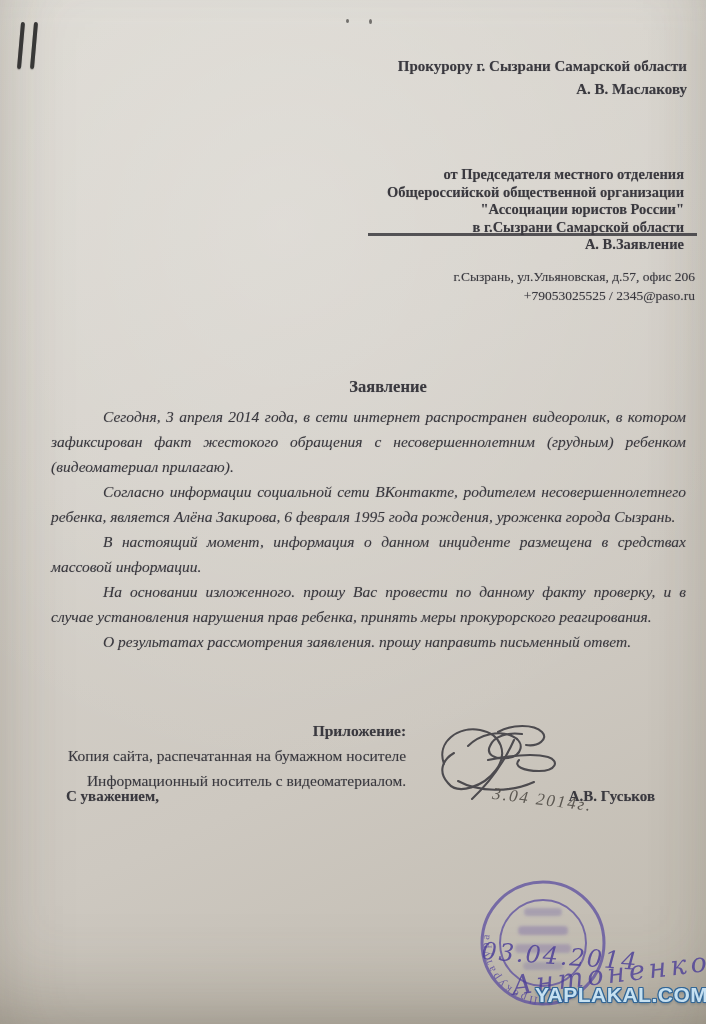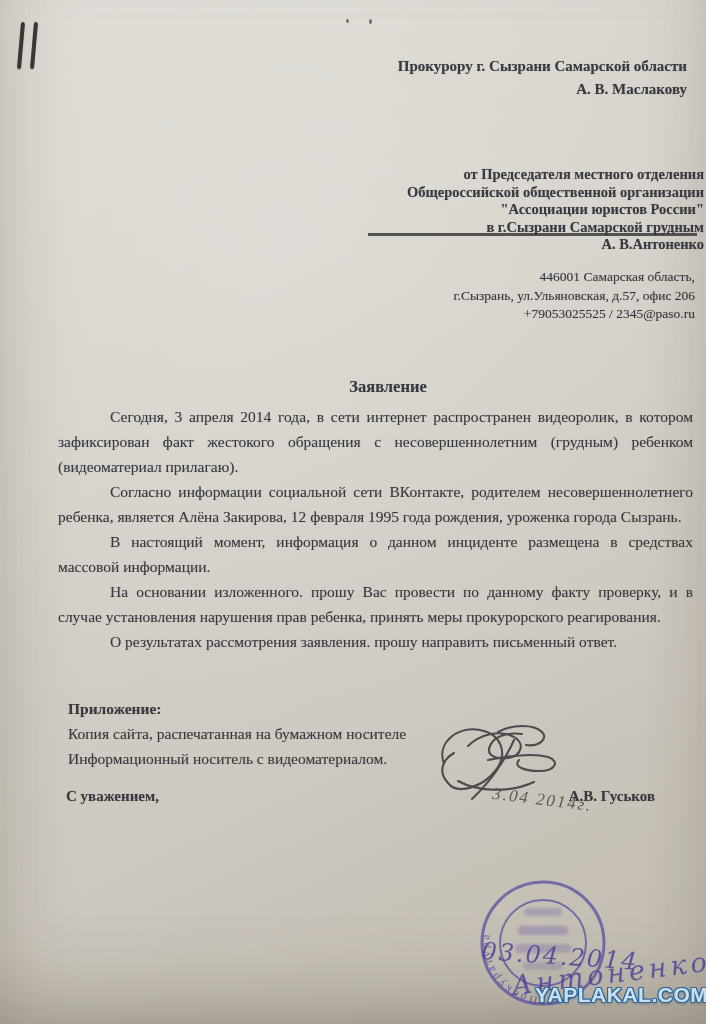--- a/index.html
+++ b/index.html
@@ -15,27 +15,27 @@
       inset 55px 0 90px -70px rgba(80,70,52,.22),
       inset -40px 0 80px -65px rgba(80,70,52,.25),
       inset 0 25px 60px -40px rgba(255,255,255,.30);
   }
   .typed{text-shadow:0 0 1px rgba(58,57,63,.35);margin-top:32px;}
   .abs{position:absolute;}
   .staple{position:absolute;width:4px;height:47px;background:#232323;border-radius:2px;
           transform:rotate(5deg);box-shadow:0 1px 1px rgba(0,0,0,.3);opacity:.88;}
   .speck{position:absolute;background:#4d4b48;border-radius:50%;opacity:.75;}
   .recipient{top:23px;right:19px;text-align:right;font-weight:bold;font-size:15px;line-height:23px;}
-  .sender{top:134px;right:2px;text-align:right;font-weight:bold;font-size:14.5px;line-height:17.5px;}
+  .sender{top:134px;right:22px;text-align:right;font-weight:bold;font-size:14.5px;line-height:17.5px;}
   .rule{top:233px;left:368px;width:329px;height:3px;background:#3b3a3e;opacity:.85;}
   .contact{top:236px;right:11px;text-align:right;font-size:13.5px;line-height:18.5px;}
   .title{top:345px;left:83px;width:610px;text-align:center;font-weight:bold;font-size:16.5px;}
-  .bodytext{top:372px;left:58px;width:635px;font-size:15.5px;line-height:25px;text-align:justify;}
+  .bodytext{top:372px;left:51px;width:635px;font-size:15.5px;line-height:25px;text-align:justify;font-style:italic;}
   .bodytext p{margin:0;text-indent:52px;}
-  .attachments{top:664px;left:68px;font-size:15.5px;line-height:25px;}
+  .attachments{top:686px;left:68px;font-size:15.5px;line-height:25px;text-align:right;}
   .att-head{font-weight:bold;}
   .closing{top:756px;left:66px;font-weight:bold;font-size:15px;}
   .signatory{top:756px;right:51px;font-weight:bold;font-size:15px;}
   .sig-svg{left:428px;top:720px;}
   .hand-date{left:492px;top:790px;font-style:italic;font-size:17px;letter-spacing:2px;
              color:#514d47;transform:rotate(7deg);opacity:.9;}
   .stamp-svg{left:468px;top:868px;}
   .stamp-hand-svg{left:455px;top:895px;}
   .stc{fill:none;}
   .watermark{
@@ -59,37 +59,36 @@
 
   <div class="abs recipient typed">
     <div>Прокурору г. Сызрани Самарской области</div>
     <div>А. В. Маслакову</div>
   </div>
 
   <div class="abs sender typed">
     <div>от Председателя местного отделения</div>
     <div>Общероссийской общественной организации</div>
     <div>"Ассоциации юристов России"</div>
-    <div>в г.Сызрани Самарской грудным</div>
-    <div>А. В.Антоненко</div>
+    <div>в г.Сызрани Самарской области</div>
+    <div>А. В.Заявление</div>
   </div>
 
   <div class="abs rule"></div>
 
   <div class="abs contact typed">
-    <div>446001 Самарская область,</div>
     <div>г.Сызрань, ул.Ульяновская, д.57, офис 206</div>
     <div>+79053025525 / 2345@paso.ru</div>
   </div>
 
   <div class="abs title typed">Заявление</div>
 
   <div class="abs bodytext typed">
     <p>Сегодня, 3 апреля 2014 года, в сети интернет распространен видеоролик, в котором зафиксирован факт жестокого обращения с несовершеннолетним (грудным) ребенком (видеоматериал прилагаю).</p>
-    <p>Согласно информации социальной сети ВКонтакте, родителем несовершеннолетнего ребенка, является Алёна Закирова, 12 февраля 1995 года рождения, уроженка города Сызрань.</p>
+    <p>Согласно информации социальной сети ВКонтакте, родителем несовершеннолетнего ребенка, является Алёна Закирова, 6 февраля 1995 года рождения, уроженка города Сызрань.</p>
     <p>В настоящий момент, информация о данном инциденте размещена в средствах массовой информации.</p>
     <p>На основании изложенного. прошу Вас провести по данному факту проверку, и в случае установления нарушения прав ребенка, принять меры прокурорского реагирования.</p>
     <p>О результатах рассмотрения заявления. прошу направить письменный ответ.</p>
   </div>
 
   <div class="abs attachments typed">
     <div class="att-head">Приложение:</div>
     <div>Копия сайта, распечатанная на бумажном носителе</div>
     <div>Информационный носитель с видеоматериалом.</div>
   </div>

